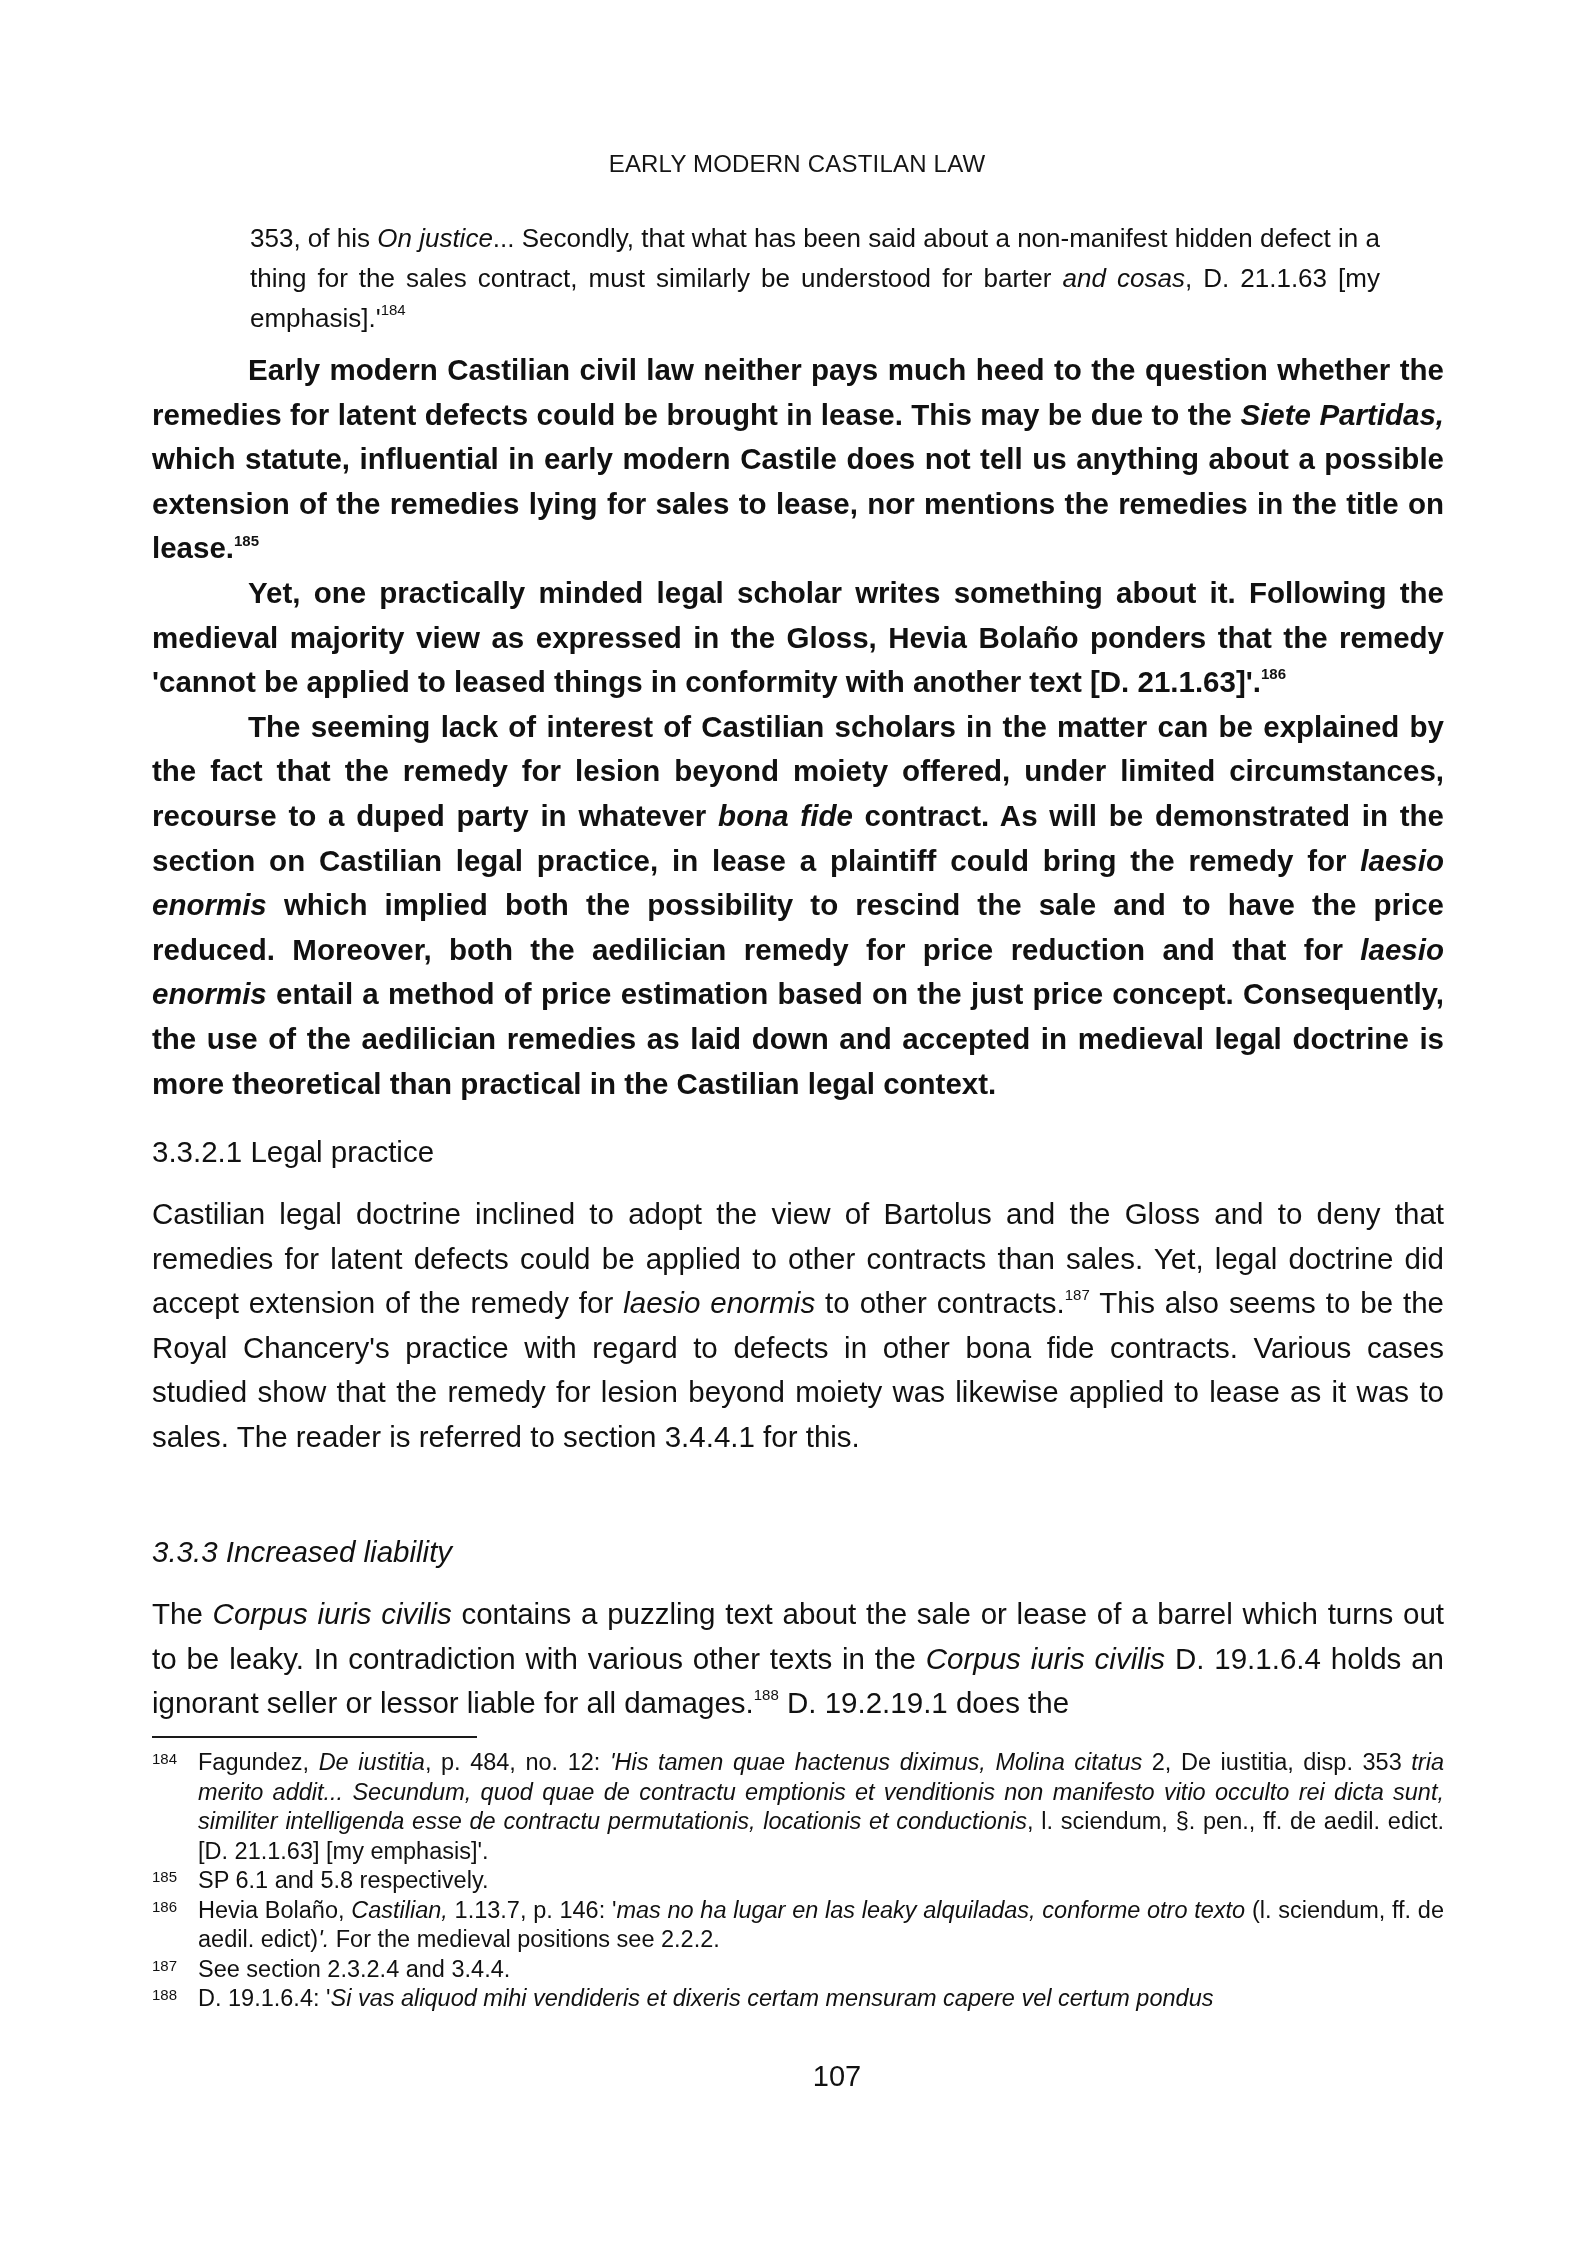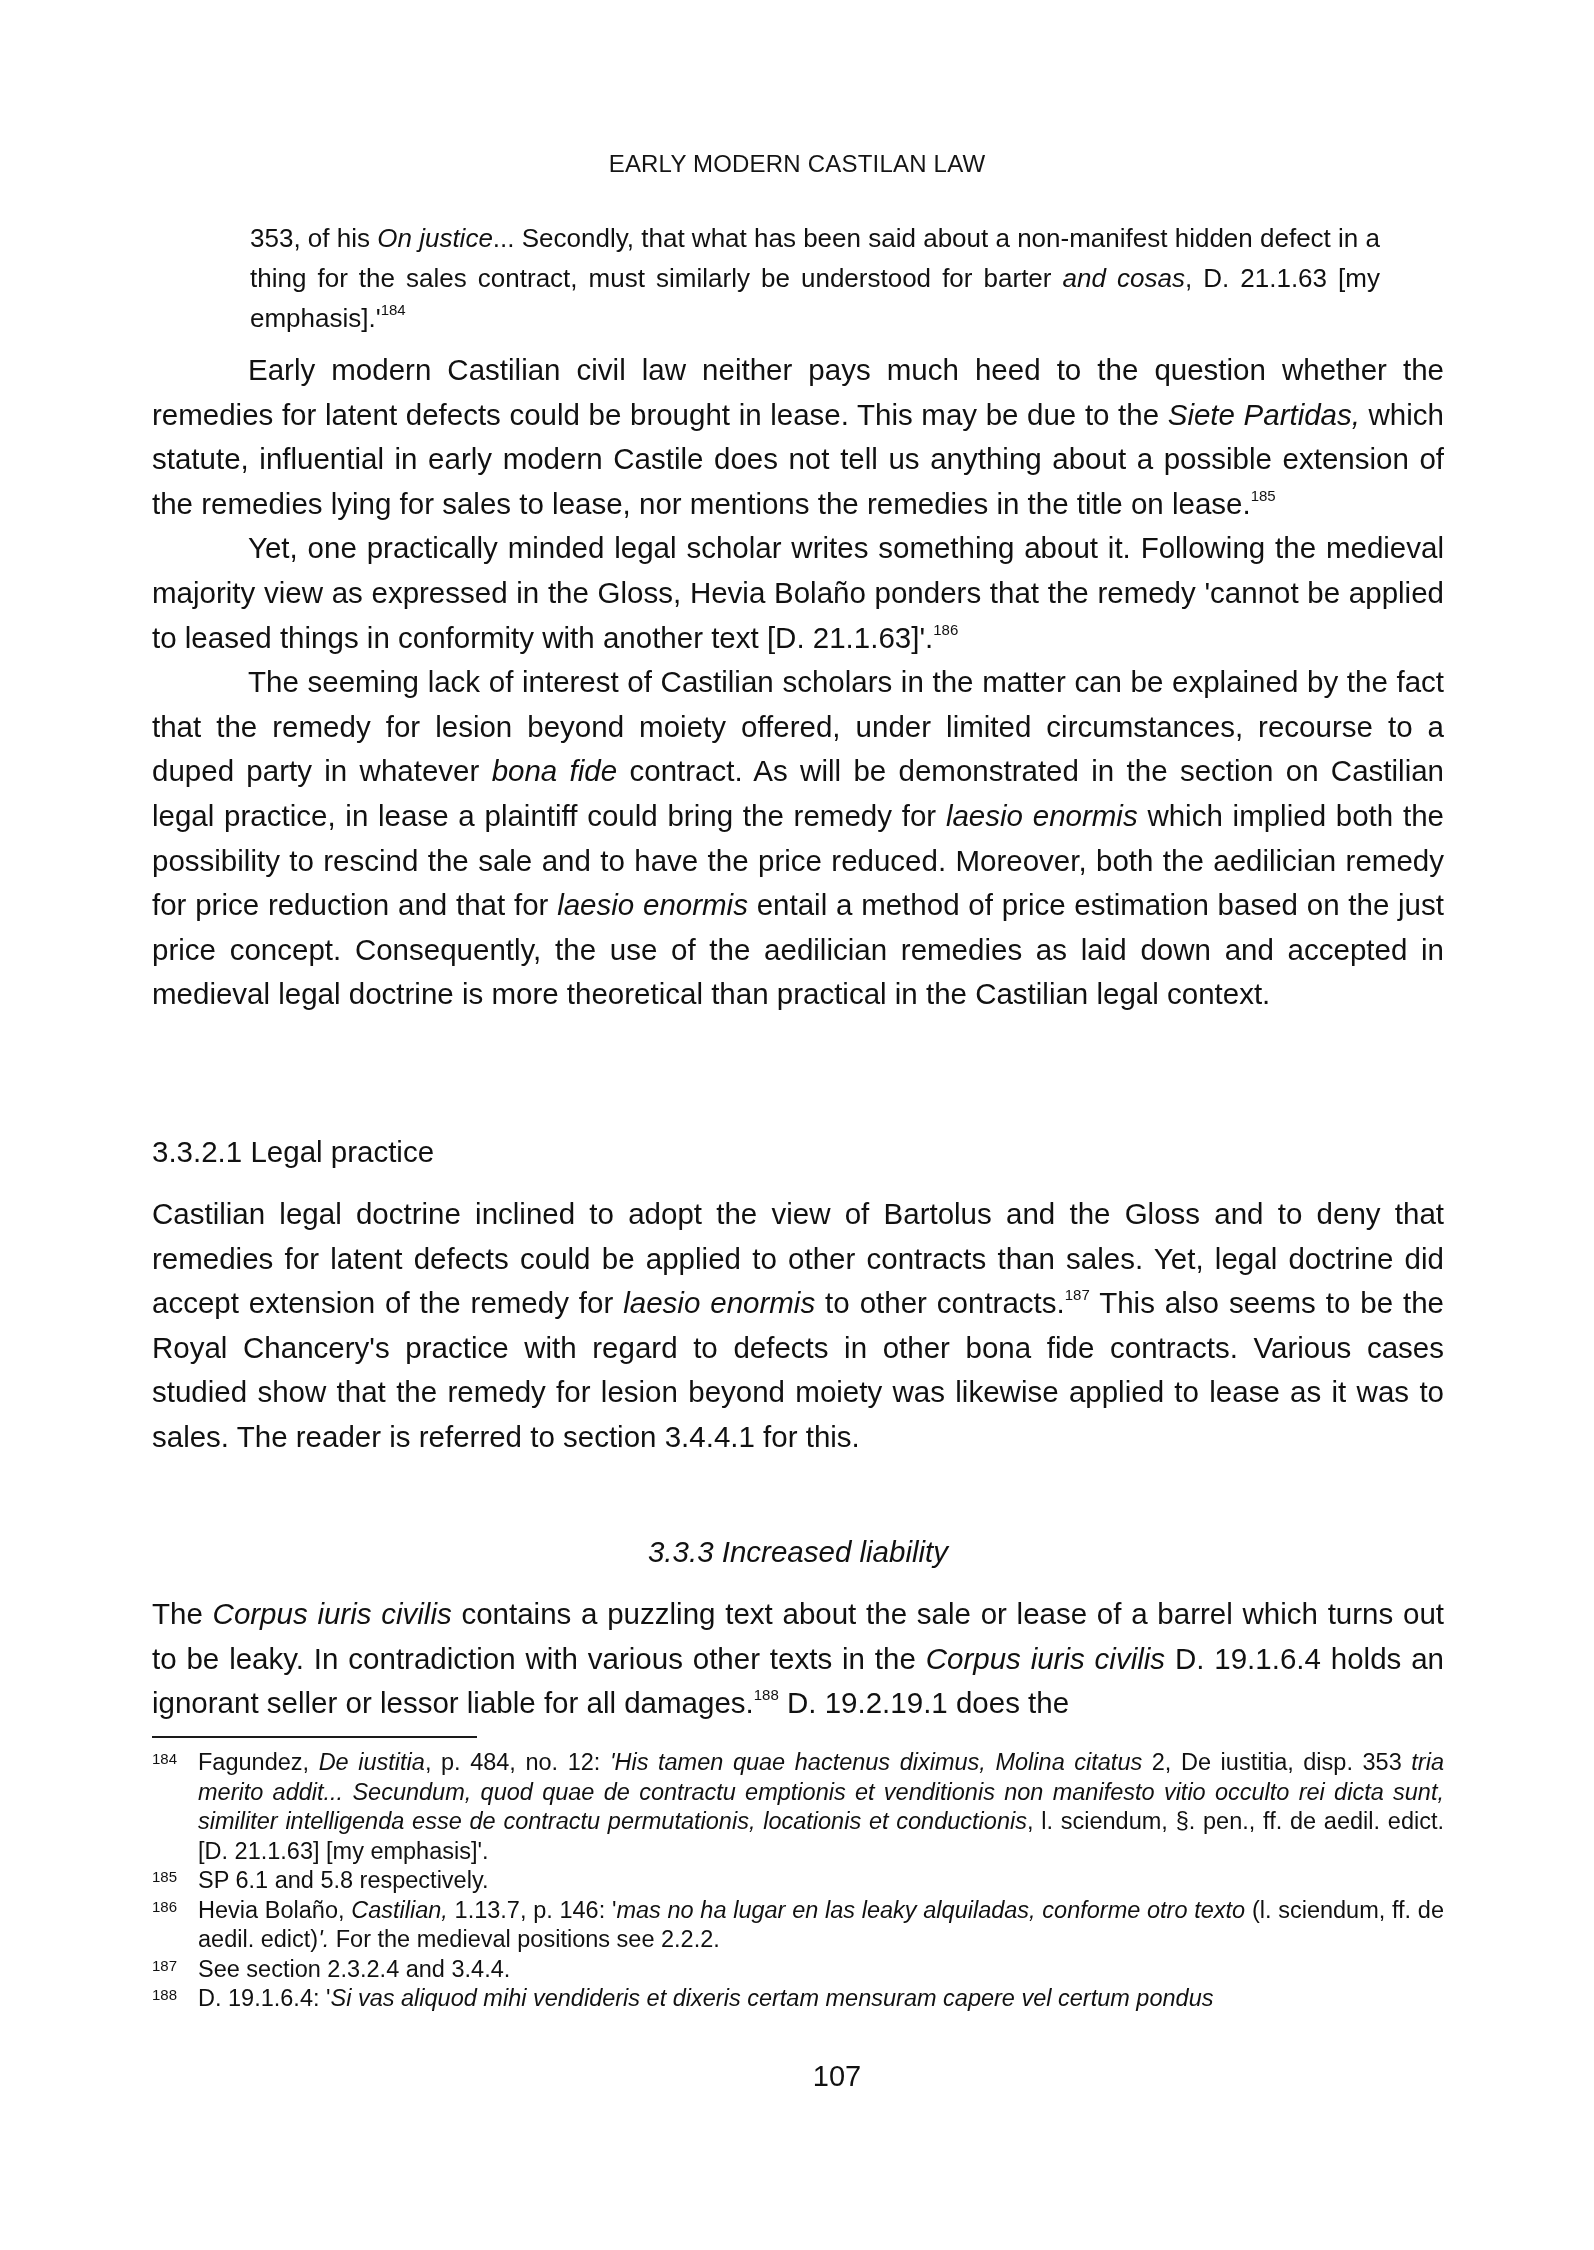--- a/index.html
+++ b/index.html
@@ -13,21 +13,21 @@
     position: absolute; top: 150px; left: 0; width: 1594px; text-align: center;
     font-size: 24px; letter-spacing: 0.2px; color: #151515;
   }
   .block { position: absolute; left: 152px; width: 1292px; }
   .quote {
     position: absolute; left: 250px; width: 1130px; top: 218px;
     font-size: 26px; line-height: 40px; text-align: justify;
   }
   .body-text { font-size: 29.5px; line-height: 44.6px; text-align: justify; }
   .body-text p { margin: 0; }
-  .indent { text-indent: 96px; }
+  .indent { text-indent: 96px; font-weight: bold; }
   .heading { font-size: 29.5px; line-height: 44px; margin: 0; }
   sup { font-size: 15px; line-height: 0; vertical-align: super; position: relative; top: -2px; }
   .fn-rule {
     position: absolute; left: 152px; top: 1736px; width: 325px; height: 0;
     border-top: 2px solid #1a1a1a;
   }
   .footnotes {
     position: absolute; left: 152px; top: 1748px; width: 1292px;
     font-size: 23.5px; line-height: 29.5px;
   }
@@ -54,21 +54,21 @@
     <p class="indent"><span>Yet, one practically minded legal scholar writes something about it. Following the medieval majority view as expressed in the Gloss, Hevia Bolaño ponders that the remedy 'cannot be applied to leased things in conformity with another text [D. 21.1.63]'.</span><sup>186</sup></p>
     <p class="indent"><span>The seeming lack of interest of Castilian scholars in the matter can be explained by the fact that the remedy for lesion beyond moiety offered, under limited circumstances, recourse to a duped party in whatever </span><i>bona fide</i><span> contract. As will be demonstrated in the section on Castilian legal practice, in lease a plaintiff could bring the remedy for </span><i>laesio enormis</i><span> which implied both the possibility to rescind the sale and to have the price reduced. Moreover, both the aedilician remedy for price reduction and that for </span><i>laesio enormis</i><span> entail a method of price estimation based on the just price concept. Consequently, the use of the aedilician remedies as laid down and accepted in medieval legal doctrine is more theoretical than practical in the Castilian legal context.</span></p>
   </div>
 
   <div class="block" style="top:1130px;">
     <h3 class="heading" style="font-weight:normal;">3.3.2.1 Legal practice</h3>
     <p class="body-text" style="margin:18px 0 0 0;"><span>Castilian legal doctrine inclined to adopt the view of Bartolus and the Gloss and to deny that remedies for latent defects could be applied to other contracts than sales. Yet, legal doctrine did accept extension of the remedy for </span><i>laesio enormis</i><span> to other contracts.</span><sup>187</sup><span> This also seems to be the Royal Chancery's practice with regard to defects in other bona fide contracts. Various cases studied show that the remedy for lesion beyond moiety was likewise applied to lease as it was to sales. The reader is referred to section 3.4.4.1 for this.</span></p>
   </div>
 
   <div class="block" style="top:1530px;">
-    <h3 class="heading" style="font-weight:normal;font-style:italic;text-align:center;">3.3.3 Increased liability</h3>
+    <h3 class="heading" style="font-weight:normal;font-style:italic;">3.3.3 Increased liability</h3>
     <p class="body-text" style="margin:18px 0 0 0;"><span>The </span><i>Corpus iuris civilis</i><span> contains a puzzling text about the sale or lease of a barrel which turns out to be leaky. In contradiction with various other texts in the </span><i>Corpus iuris civilis</i><span> D. 19.1.6.4 holds an ignorant seller or lessor liable for all damages.</span><sup>188</sup><span> D. 19.2.19.1 does the</span></p>
   </div>
 
   <div class="fn-rule"></div>
 
   <div class="footnotes">
     <div class="fn">
       <span class="fn-num">184</span>
       <span><span>Fagundez, </span><i>De iustitia</i><span>, p. 484, no. 12: </span><i>'His tamen quae hactenus diximus, Molina citatus</i><span> 2, De iustitia, disp. 353 </span><i>tria merito addit... Secundum, quod quae de contractu emptionis et venditionis non manifesto vitio occulto rei dicta sunt, similiter intelligenda esse de contractu permutationis, locationis et conductionis</i><span>, l. sciendum, §. pen., ff. de aedil. edict. [D. 21.1.63] [my emphasis]'.</span></span>
     </div>

